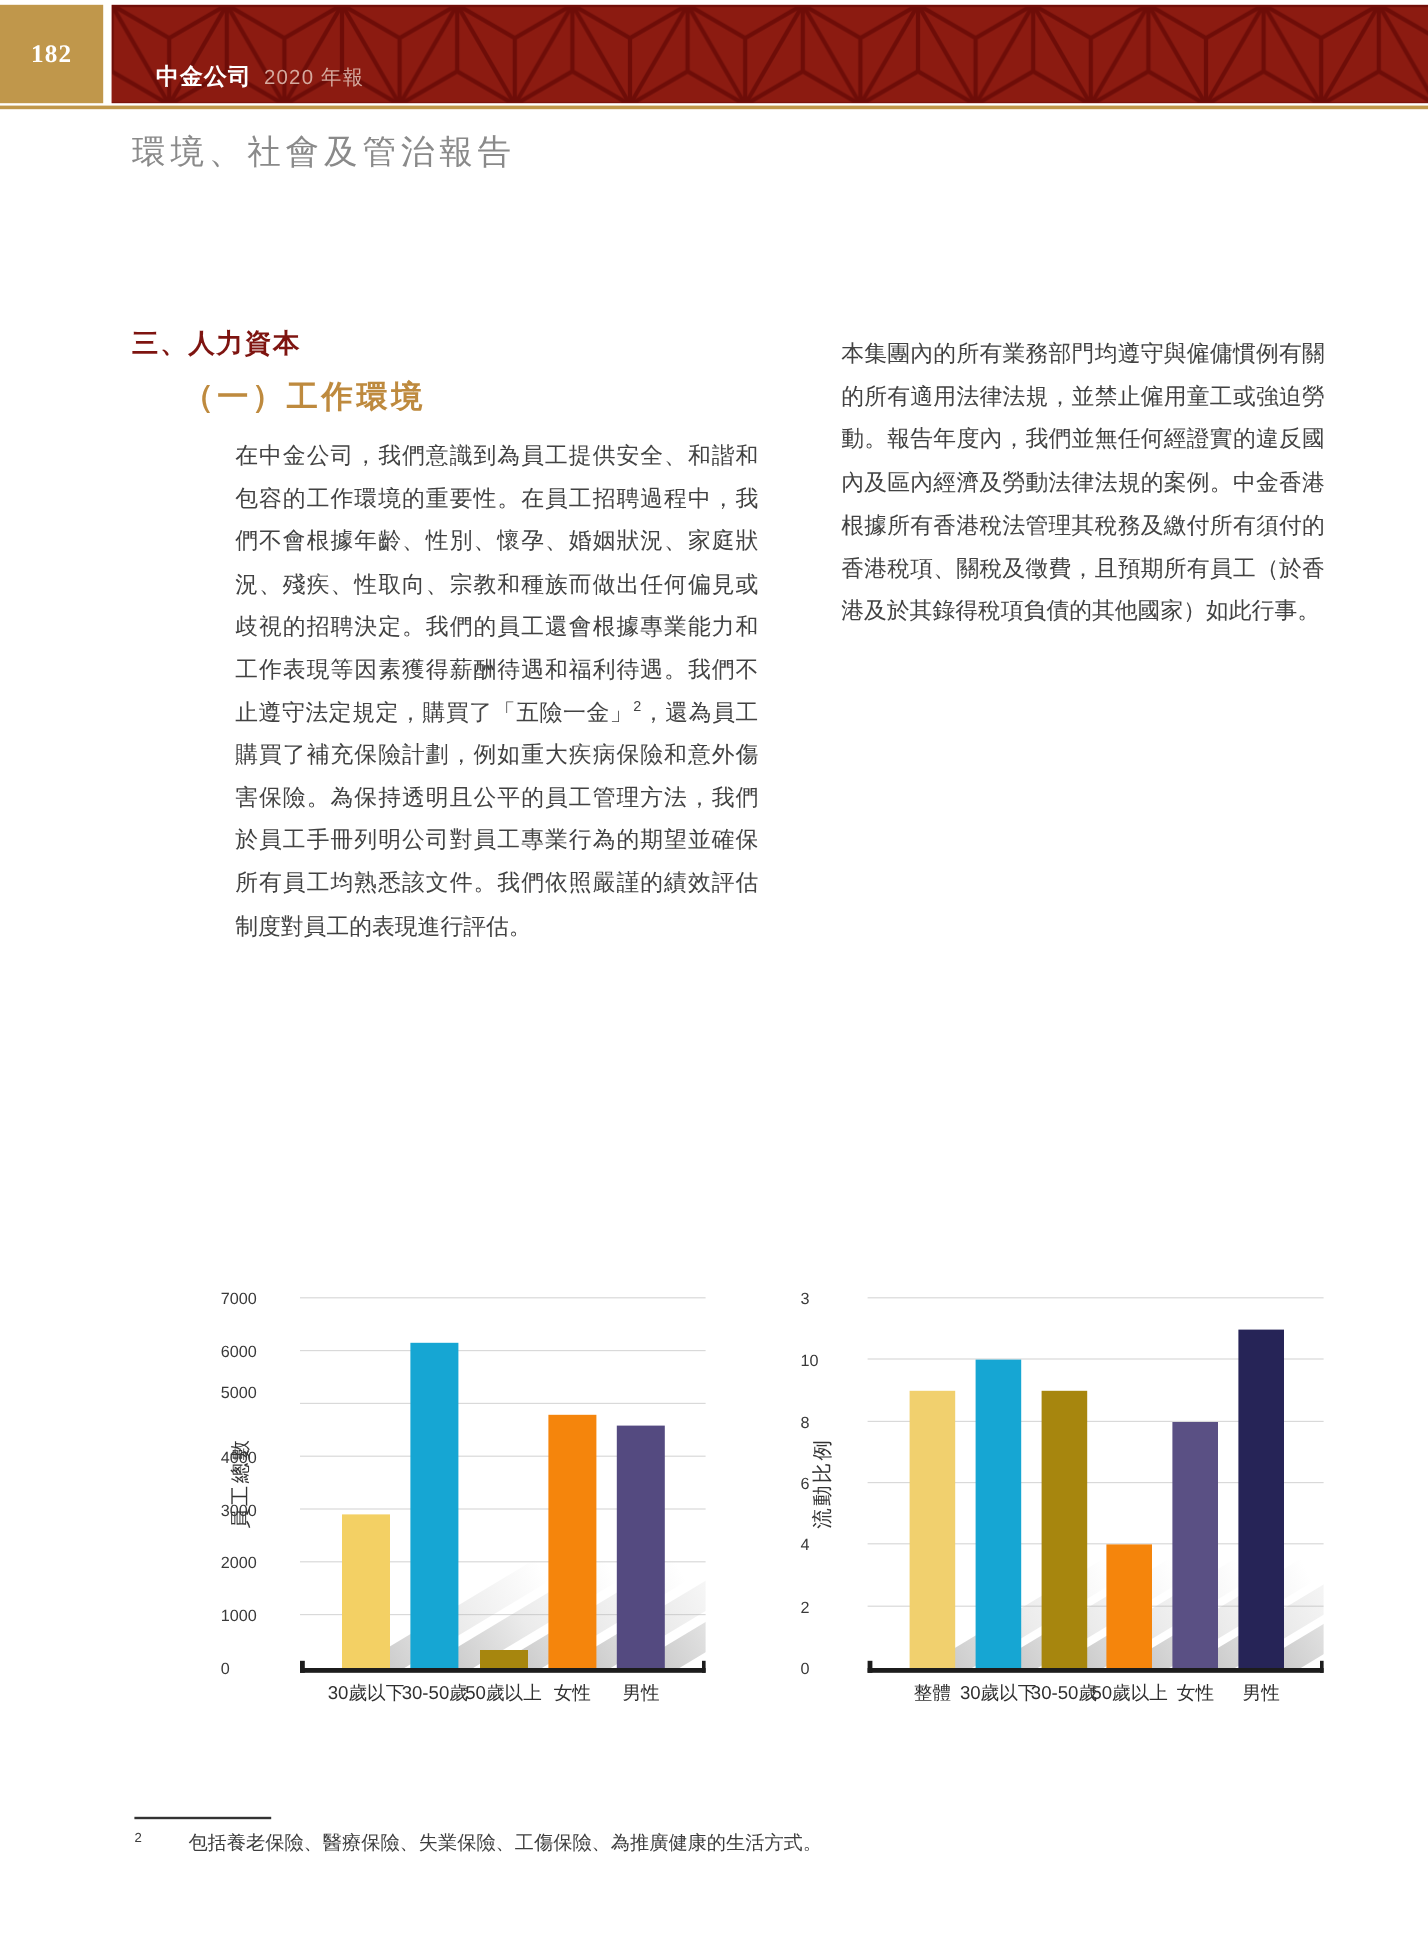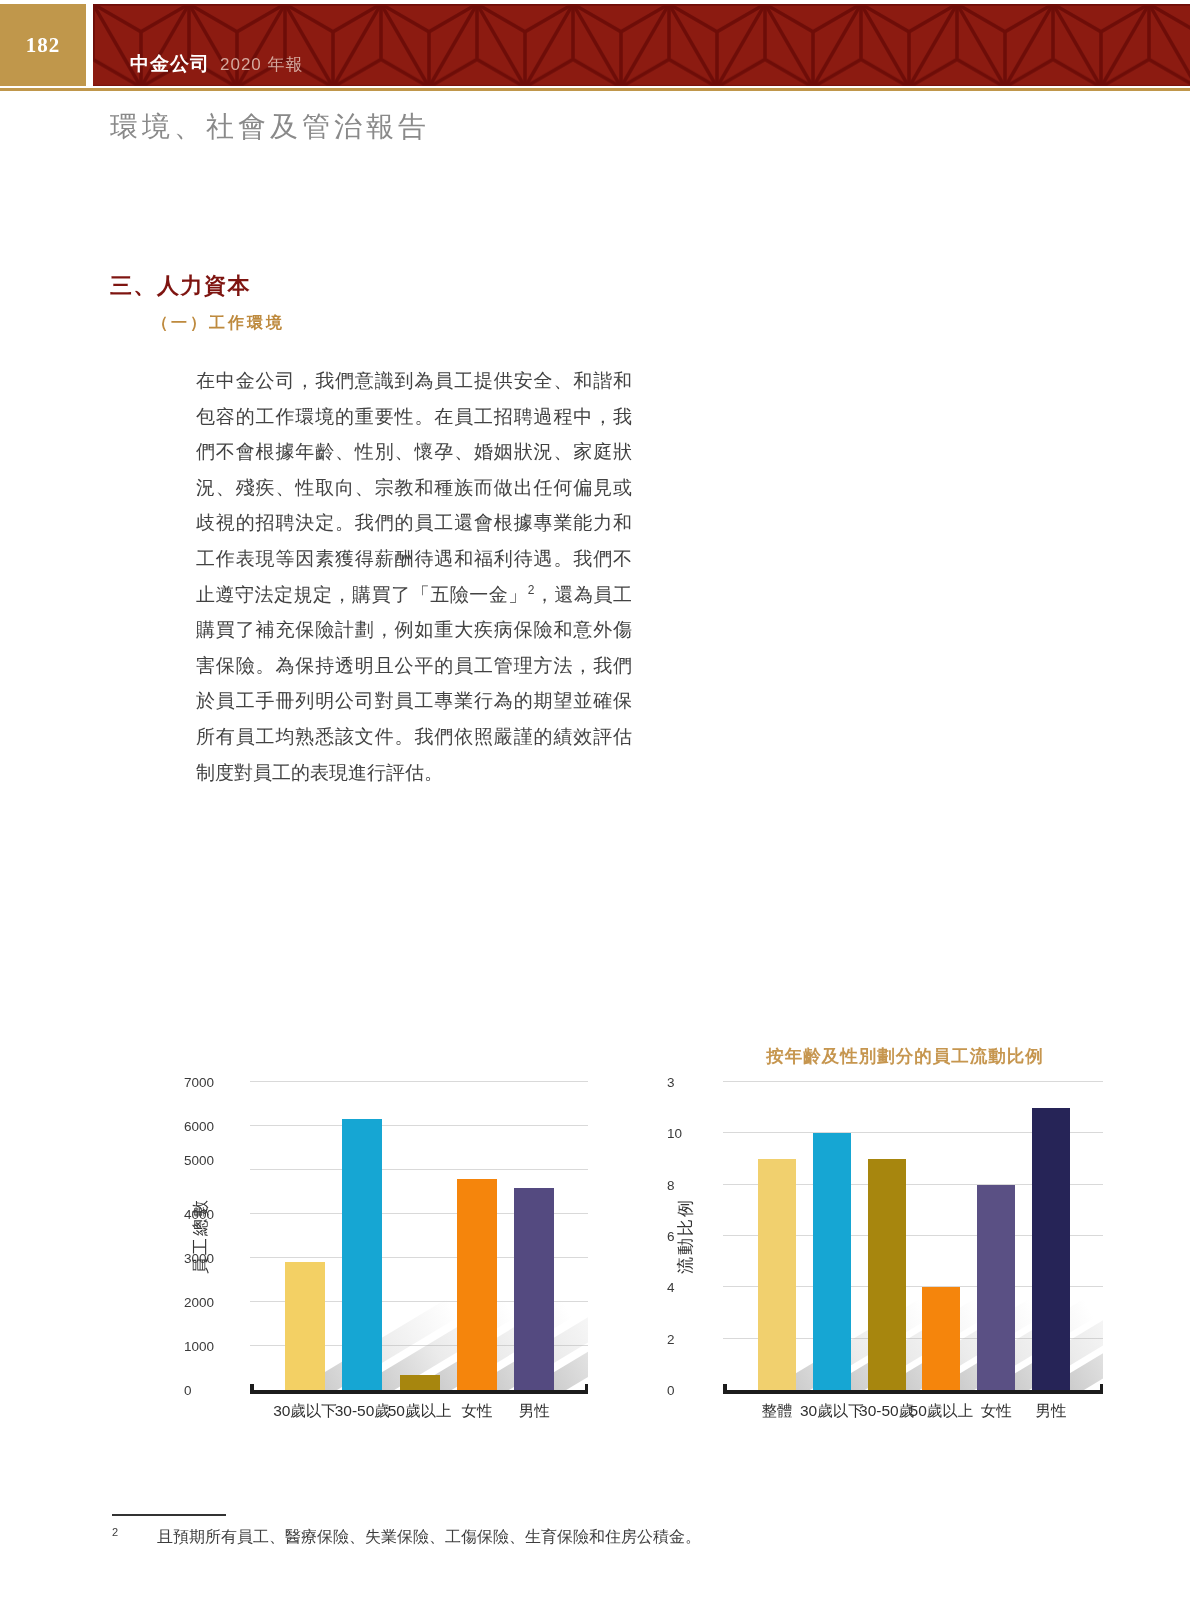--- a/index.html
+++ b/index.html
@@ -20,21 +20,21 @@
   .banner-brand{color:#ffffff;font-weight:bold;font-size:19px;letter-spacing:1px;}
   .banner-edition{color:#D5A99E;font-size:17px;margin-left:10px;letter-spacing:1px;}
   .gold-rule{position:absolute;left:0;top:88px;width:1190px;height:3px;background:#C0974B;}
   .page-title{
     position:absolute;left:110px;top:108px;
     font-family:"Liberation Serif","DejaVu Serif",serif;
     color:#8A8A8A;font-size:28px;letter-spacing:4px;
   }
   
   .sec-heading{position:absolute;left:110px;top:271px;color:#7E1410;font-size:22px;font-weight:bold;letter-spacing:1.5px;}
-  .sub-heading{position:absolute;left:152px;top:313px;color:#BE8A3E;font-size:16px;font-weight:bold;letter-spacing:3px;}
+  .sub-heading{position:absolute;left:152px;top:313px;color:#BE8A3E;font-size:26px;font-weight:bold;letter-spacing:3px;}
   
   .body-col{color:#424242;font-size:19px;line-height:35.6px;text-align:justify;}
   .left-col{position:absolute;left:196px;top:363px;width:436px;}
   .right-col{position:absolute;left:701px;top:278px;width:403px;line-height:35.7px;}
   .right-col p{margin:0;}
   .right-col p + p{margin-top:5px;}
   sup.body-sup{font-size:12px;line-height:0;}
   
   .chart{position:absolute;top:1040px;height:400px;}
   #chart1{left:150px;width:480px;}
@@ -103,20 +103,21 @@
 <div class="gold-rule"></div>
 
 <div class="page-title">環境、社會及管治報告</div>
 
 <div class="sec-heading">三、人力資本</div>
 <div class="sub-heading">（一）工作環境</div>
 
 <div class="body-col left-col"><span>在中金公司，我們意識到為員工提供安全、和諧和包容的工作環境的重要性。在員工招聘過程中，我們不會根據年齡、性別、懷孕、婚姻狀況、家庭狀況、殘疾、性取向、宗教和種族而做出任何偏見或歧視的招聘決定。我們的員工還會根據專業能力和工作表現等因素獲得薪酬待遇和福利待遇。我們不止遵守法定規定，購買了「五險一金」</span><sup class="body-sup">2</sup><span>，還為員工購買了補充保險計劃，例如重大疾病保險和意外傷害保險。為保持透明且公平的員工管理方法，我們於員工手冊列明公司對員工專業行為的期望並確保所有員工均熟悉該文件。我們依照嚴謹的績效評估制度對員工的表現進行評估。</span></div>
 
 <div class="body-col right-col">
+  <p>本集團內的所有業務部門均遵守與僱傭慣例有關的所有適用法律法規，並禁止僱用童工或強迫勞動。報告年度內，我們並無任何經證實的違反國內及區內經濟及勞動法律法規的案例。中金香港根據所有香港稅法管理其稅務及繳付所有須付的香港稅項、關稅及徵費，且預期所有員工（於香港及於其錄得稅項負債的其他國家）如此行事。</p>
 </div>
 
 <div class="chart" id="chart1">
   <div class="ylabel">員工總數</div>
   <div class="plot" style="left: 100px; top: 42px; width: 338px; height: 308px;">
       <div class="shadow-layer">
         <div class="bar-shadow" style="left: 45px; width: 200px; height: 95px;"></div>
         <div class="bar-shadow" style="left: 102.3px; width: 200px; height: 95px;"></div>
         <div class="bar-shadow" style="left: 159.6px; width: 200px; height: 95px;"></div>
         <div class="bar-shadow" style="left: 216.9px; width: 200px; height: 95px;"></div>
@@ -148,21 +149,20 @@
       <div class="bar" style="left: 264.2px; width: 40px; height: 202.4px; background: rgb(84, 74, 128);"></div>
       <div class="cat-label" style="left: 224.2px; width: 120px;">男性</div>
       <div class="axis" style="width: 338px;">
         <div class="axis-tick" style="left: 0px;"></div>
         <div class="axis-tick" style="right: 0px;"></div>
       </div>
     </div>
 </div>
 
 <div class="chart" id="chart2">
-  <div class="chart-title">按年齡及性別劃分的員工流動比例</div>
   <div class="ylabel">流動比例</div>
   <div class="plot" style="left: 68px; top: 42px; width: 380px; height: 308px;">
       <div class="shadow-layer">
         <div class="bar-shadow" style="left: 45px; width: 200px; height: 95px;"></div>
         <div class="bar-shadow" style="left: 99.8px; width: 200px; height: 95px;"></div>
         <div class="bar-shadow" style="left: 154.6px; width: 200px; height: 95px;"></div>
         <div class="bar-shadow" style="left: 209.4px; width: 200px; height: 95px;"></div>
         <div class="bar-shadow" style="left: 264.2px; width: 200px; height: 95px;"></div>
         <div class="bar-shadow" style="left: 319px; width: 200px; height: 95px;"></div>
       </div>
@@ -192,13 +192,13 @@
       <div class="bar" style="left: 309px; width: 38px; height: 282.333px; background: rgb(38, 36, 87);"></div>
       <div class="cat-label" style="left: 268px; width: 120px;">男性</div>
       <div class="axis" style="width: 380px;">
         <div class="axis-tick" style="left: 0px;"></div>
         <div class="axis-tick" style="right: 0px;"></div>
       </div>
     </div>
 </div>
 
 <div class="footnote-rule"></div>
-<div class="footnote"><span class="marker">2</span><span>且預期所有員工、醫療保險、失業保險、工傷保險、生育保險和住房公積金。</span></div>
+<div class="footnote"><span class="marker">2</span><span>包括養老保險、醫療保險、失業保險、工傷保險、為推廣健康的生活方式。</span></div>
 
 </body></html>

